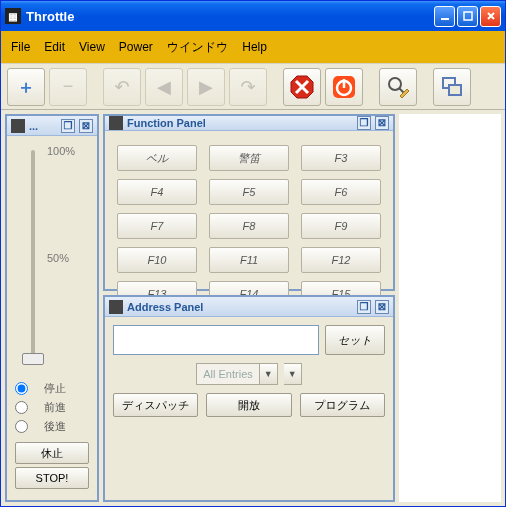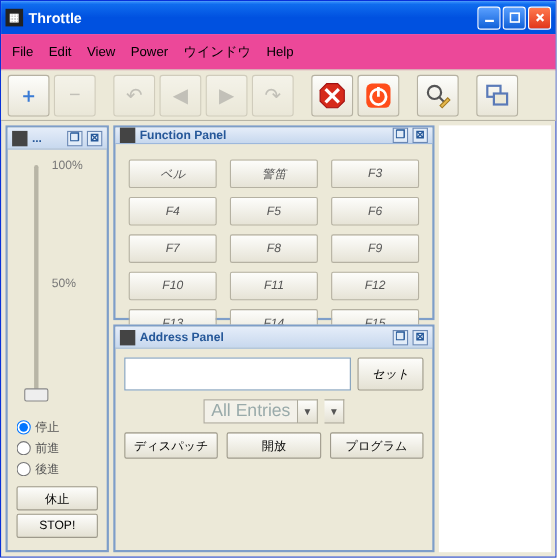--- a/index.html
+++ b/index.html
@@ -5,55 +5,55 @@
   * { box-sizing: border-box; margin: 0; padding: 0; }
   body { font-family: "MS UI Gothic", sans-serif; font-size: 12px; background: #ece9d8; }
   .window { width: 506px; height: 507px; border: 1px solid #0831d9; background: #ece9d8; display: flex; flex-direction: column; }
   .titlebar { height: 30px; background: linear-gradient(to bottom, #3a93ff 0%, #0f6cee 10%, #0051e0 50%, #0051e0 100%); display: flex; align-items: center; padding: 0 4px; color: white; font-weight: bold; font-size: 13px; }
   .titlebar-icon { width: 16px; height: 16px; margin-right: 5px; background: #222; display: inline-flex; align-items: center; justify-content: center; font-size: 10px; }
   .title-text { flex: 1; }
   .win-btns { display: flex; gap: 2px; }
   .win-btn { width: 21px; height: 21px; border: 1px solid #fff; border-radius: 3px; display: flex; align-items: center; justify-content: center; color: white; font-weight: bold; font-size: 12px; cursor: pointer; }
   .win-btn.min, .win-btn.max { background: linear-gradient(to bottom, #5aa0ff, #1060d8); }
   .win-btn.close { background: linear-gradient(to bottom, #ff7a4f, #e1361a); }
-  .menubar { height: 20px; background: #ec4899; display: flex; align-items: center; padding: 16px 4px; gap: 2px; border-bottom: 1px solid #d6d2c2; }
+  .menubar { height: 20px; background: #eab308; display: flex; align-items: center; padding: 16px 4px; gap: 2px; border-bottom: 1px solid #d6d2c2; }
   .menu-item { padding: 2px 6px; cursor: pointer; }
   .toolbar { height: 46px; background: #ece9d8; display: flex; align-items: center; padding: 4px 6px; gap: 4px; border-bottom: 1px solid #b8b5a6; }
   .tool-btn { width: 38px; height: 38px; border: 1px solid #b5b1a2; background: linear-gradient(to bottom, #fdfdfb, #e9e6d8); border-radius: 3px; display: flex; align-items: center; justify-content: center; font-size: 18px; cursor: pointer; }
   .tool-btn.disabled { opacity: 0.5; color: #999; cursor: default; }
   .tool-sep { width: 8px; }
   .content { flex: 1; display: flex; padding: 4px; gap: 4px; overflow: hidden; }
   .left-col { width: 94px; display: flex; flex-direction: column; }
   .sub-panel { border: 2px solid #7e9ec9; background: #ece9d8; display: flex; flex-direction: column; }
   .sub-titlebar { height: 20px; background: linear-gradient(to bottom, #e5edf9, #c7d8ee); border-bottom: 1px solid #9db8dc; display: flex; align-items: center; padding: 0 4px; gap: 4px; font-weight: bold; color: #265899; font-size: 11px; }
   .sub-icon { width: 14px; height: 14px; background: #444; display:inline-block; }
   .sub-title { flex: 1; white-space: nowrap; overflow: hidden; }
   .sub-ctrl { width: 14px; height: 14px; border: 1px solid #6a88b4; background: #e2ecf8; font-size: 10px; line-height: 12px; text-align: center; color: #265899; cursor: pointer; }
   .speed-body { flex: 1; display: flex; flex-direction: column; padding: 6px 4px 4px 4px; }
   .slider-area { flex: 1; position: relative; margin-bottom: 6px; }
   .slider-track { position: absolute; left: 20px; top: 8px; bottom: 8px; width: 4px; background: #b8b5a6; border-radius: 2px; }
   .slider-thumb { position: absolute; left: 11px; width: 22px; height: 12px; background: #eee; border: 1px solid #888; border-radius: 2px; bottom: 6px; cursor: pointer; }
   .tick-label { position: absolute; left: 36px; font-size: 11px; color: #777; }
   .tick-100 { top: 3px; }
   .tick-50 { top: 48%; }
   .radios { padding: 2px 4px 6px 4px; }
-  .radio-row { display: flex; align-items: center; gap: 4px; padding: 2px 0; color: #555; font-size: 11px; }
+  .radio-row { display: flex; align-items: center; gap: 16px; padding: 2px 0; color: #555; font-size: 11px; }
   .radio-row input { margin: 0; }
   .btn-row { padding: 0 4px 4px 4px; }
   .small-btn { width: 100%; height: 22px; border: 1px solid #9e9a8c; background: linear-gradient(to bottom, #fdfdfb, #e4e1d3); border-radius: 2px; font-size: 11px; cursor: pointer; margin-bottom: 3px; }
   .func-body { padding: 14px 12px; }
   .func-grid { display: grid; grid-template-columns: repeat(3, 1fr); gap: 8px 12px; }
   .func-btn { height: 26px; border: 1px solid #b5b1a2; background: linear-gradient(to bottom, #fdfdfb, #e6e3d6); border-radius: 2px; font-size: 11px; color: #555; cursor: pointer; font-style: italic; }
   .addr-body { padding: 8px; display: flex; flex-direction: column; gap: 8px; }
   .addr-row1 { display: flex; gap: 6px; align-items: stretch; }
   .addr-input { flex: 1; height: 30px; border: 1px solid #7f9db9; background: white; padding: 0 4px; }
   .addr-set { width: 60px; height: 30px; border: 1px solid #9e9a8c; background: linear-gradient(to bottom, #fdfdfb, #e4e1d3); border-radius: 2px; font-size: 11px; cursor: pointer; font-style: italic; }
   .addr-row2 { display: flex; gap: 6px; justify-content: center; }
   .combo { height: 22px; display: flex; align-items: center; }
-  .combo-field { height: 22px; border: 1px solid #adaa9c; background: #f3f1e9; padding: 0 6px; font-size: 16px; color: #9aa; display: flex; align-items: center; }
+  .combo-field { height: 22px; border: 1px solid #adaa9c; background: #f3f1e9; padding: 0 6px; font-size: 11px; color: #9aa; display: flex; align-items: center; }
   .combo-btn { width: 18px; height: 22px; border: 1px solid #adaa9c; border-left: none; background: linear-gradient(to bottom,#fdfdfb,#e4e1d3); display:flex;align-items:center;justify-content:center;font-size:9px;color:#555;cursor:pointer; }
   .combo-field.active { background: white; color: #333; font-weight: bold; border-color: #7f9db9; }
   .addr-row3 { display: flex; gap: 8px; }
   .addr-act { flex: 1; height: 24px; border: 1px solid #9e9a8c; background: linear-gradient(to bottom,#fdfdfb,#e4e1d3); border-radius: 2px; font-size: 11px; cursor: pointer; }
   .right-empty { flex: 1; background: white; }
   .mid-row { display: flex; gap: 4px; min-height: 0; flex: 1; }
   .panels-col { width: 292px; display: flex; flex-direction: column; gap: 4px; }
   svg { display: block; }
 </style>
 </head>

